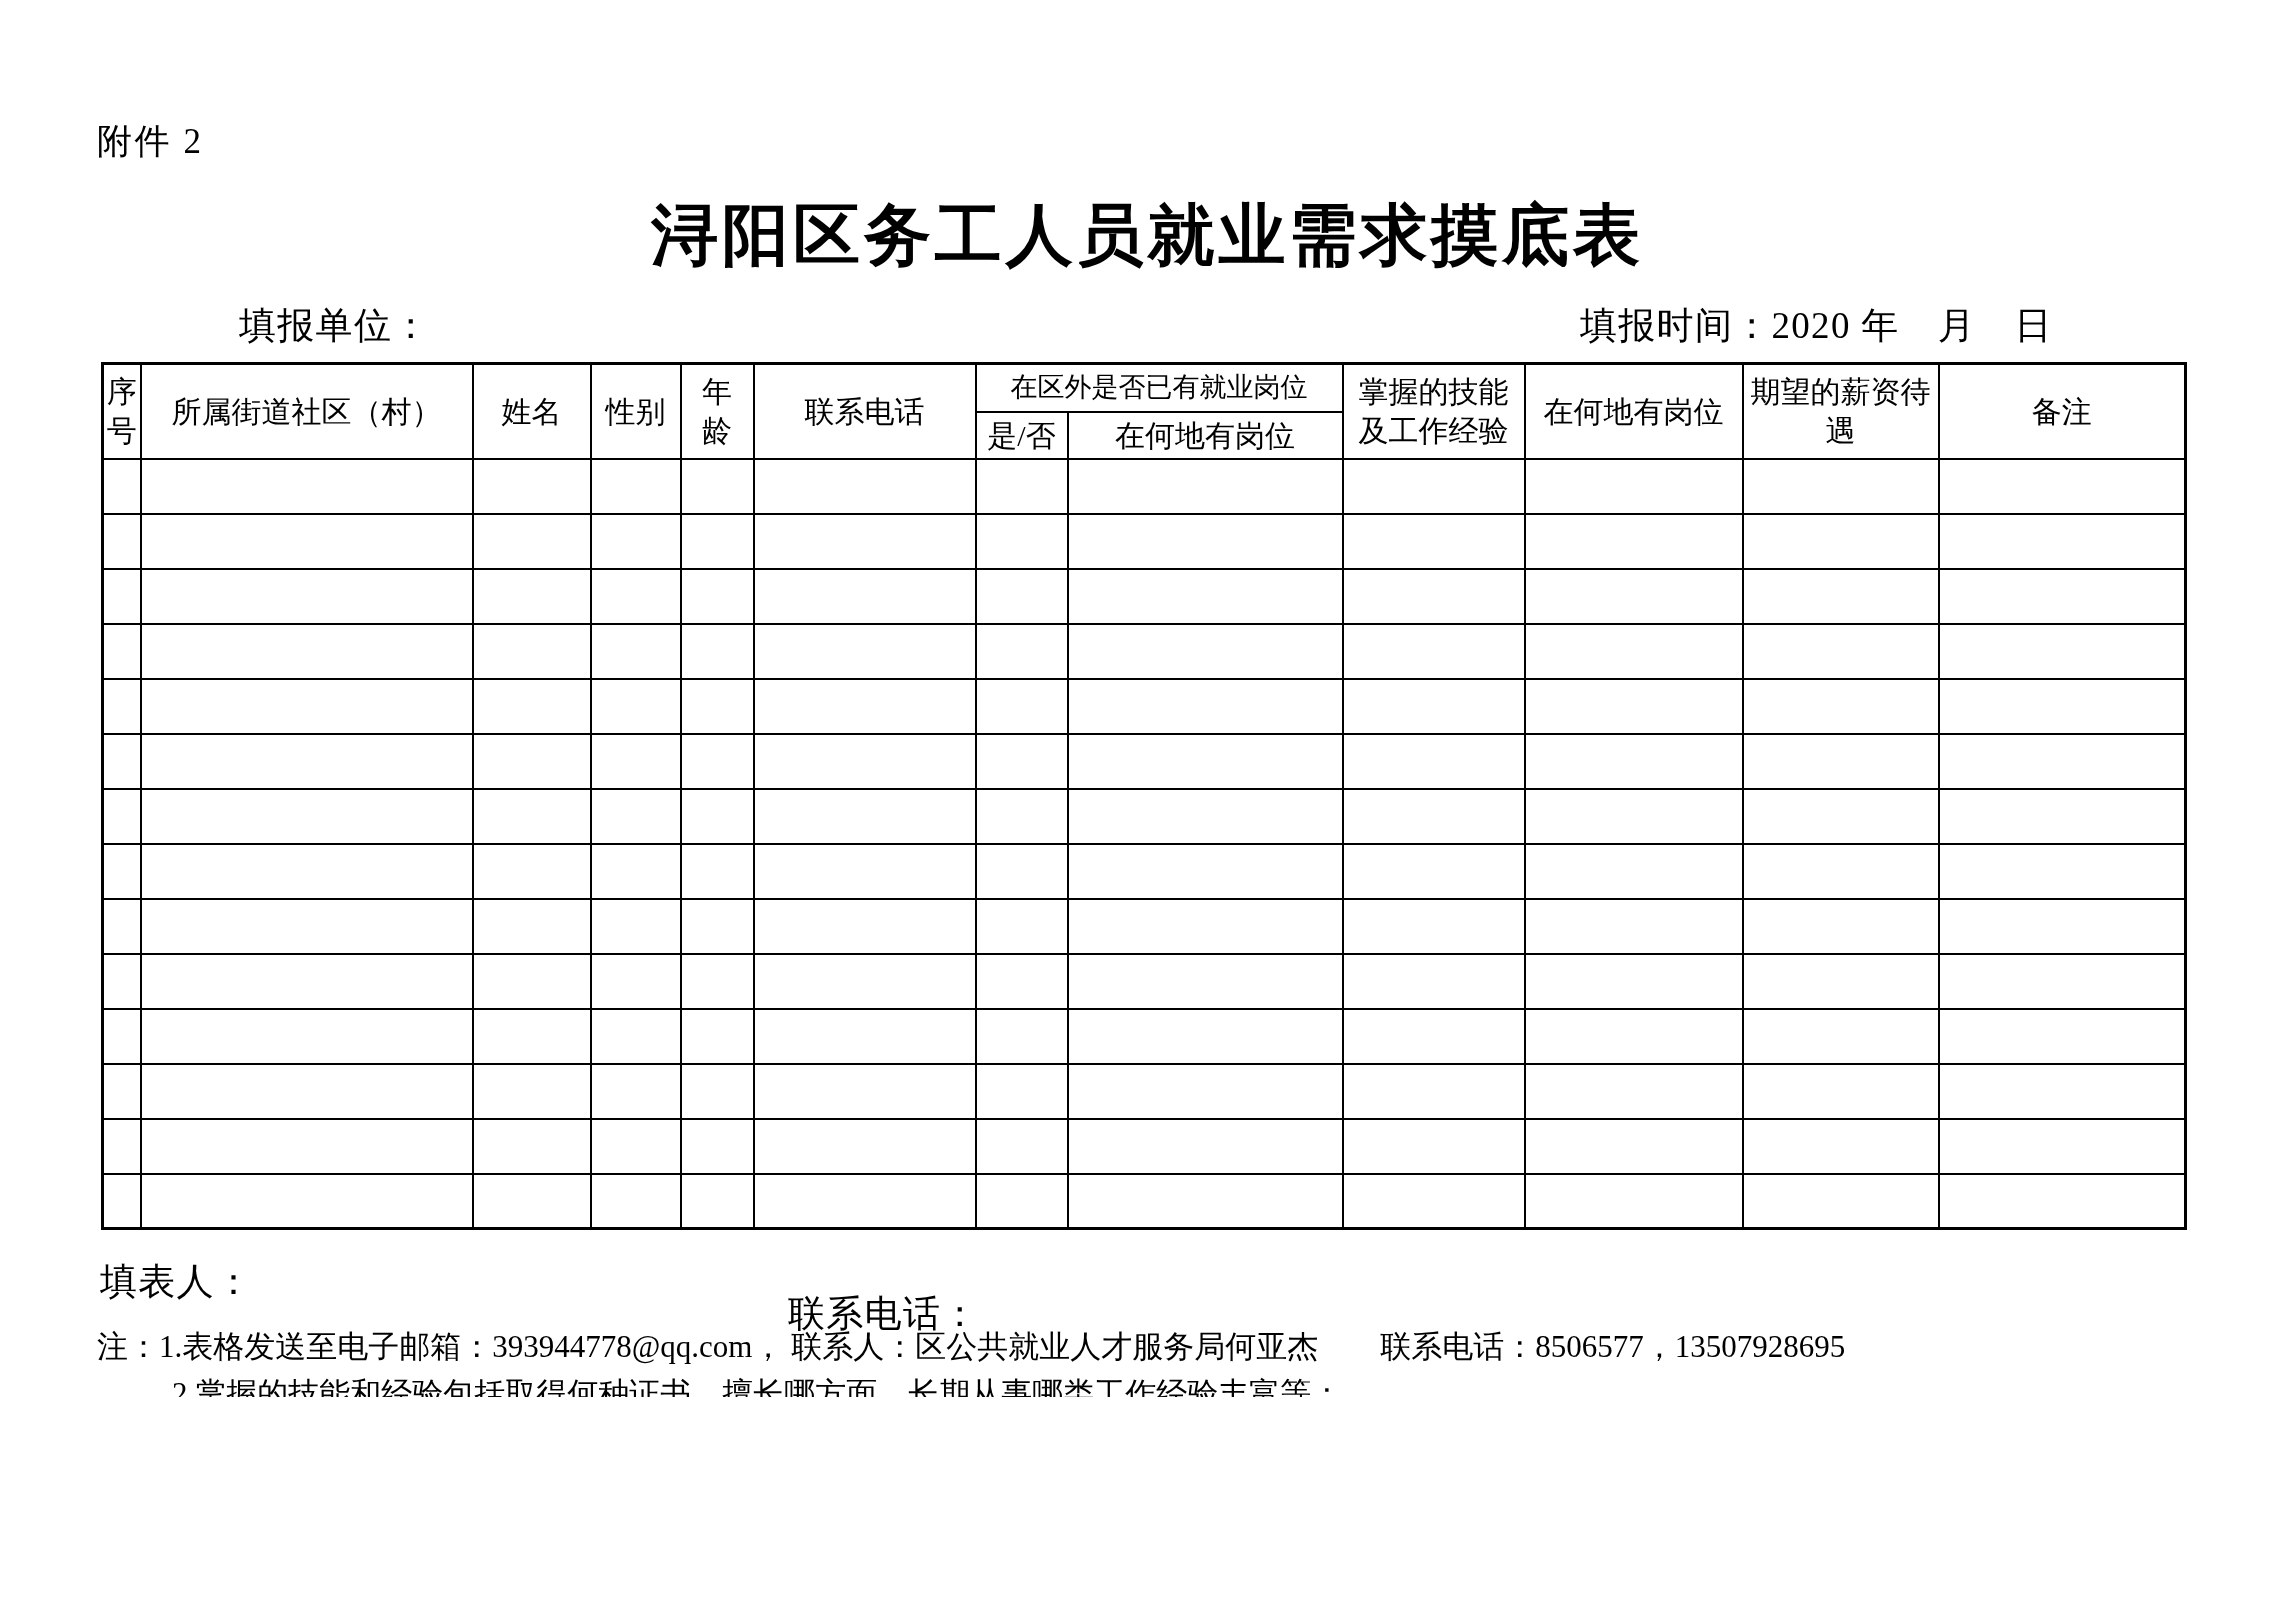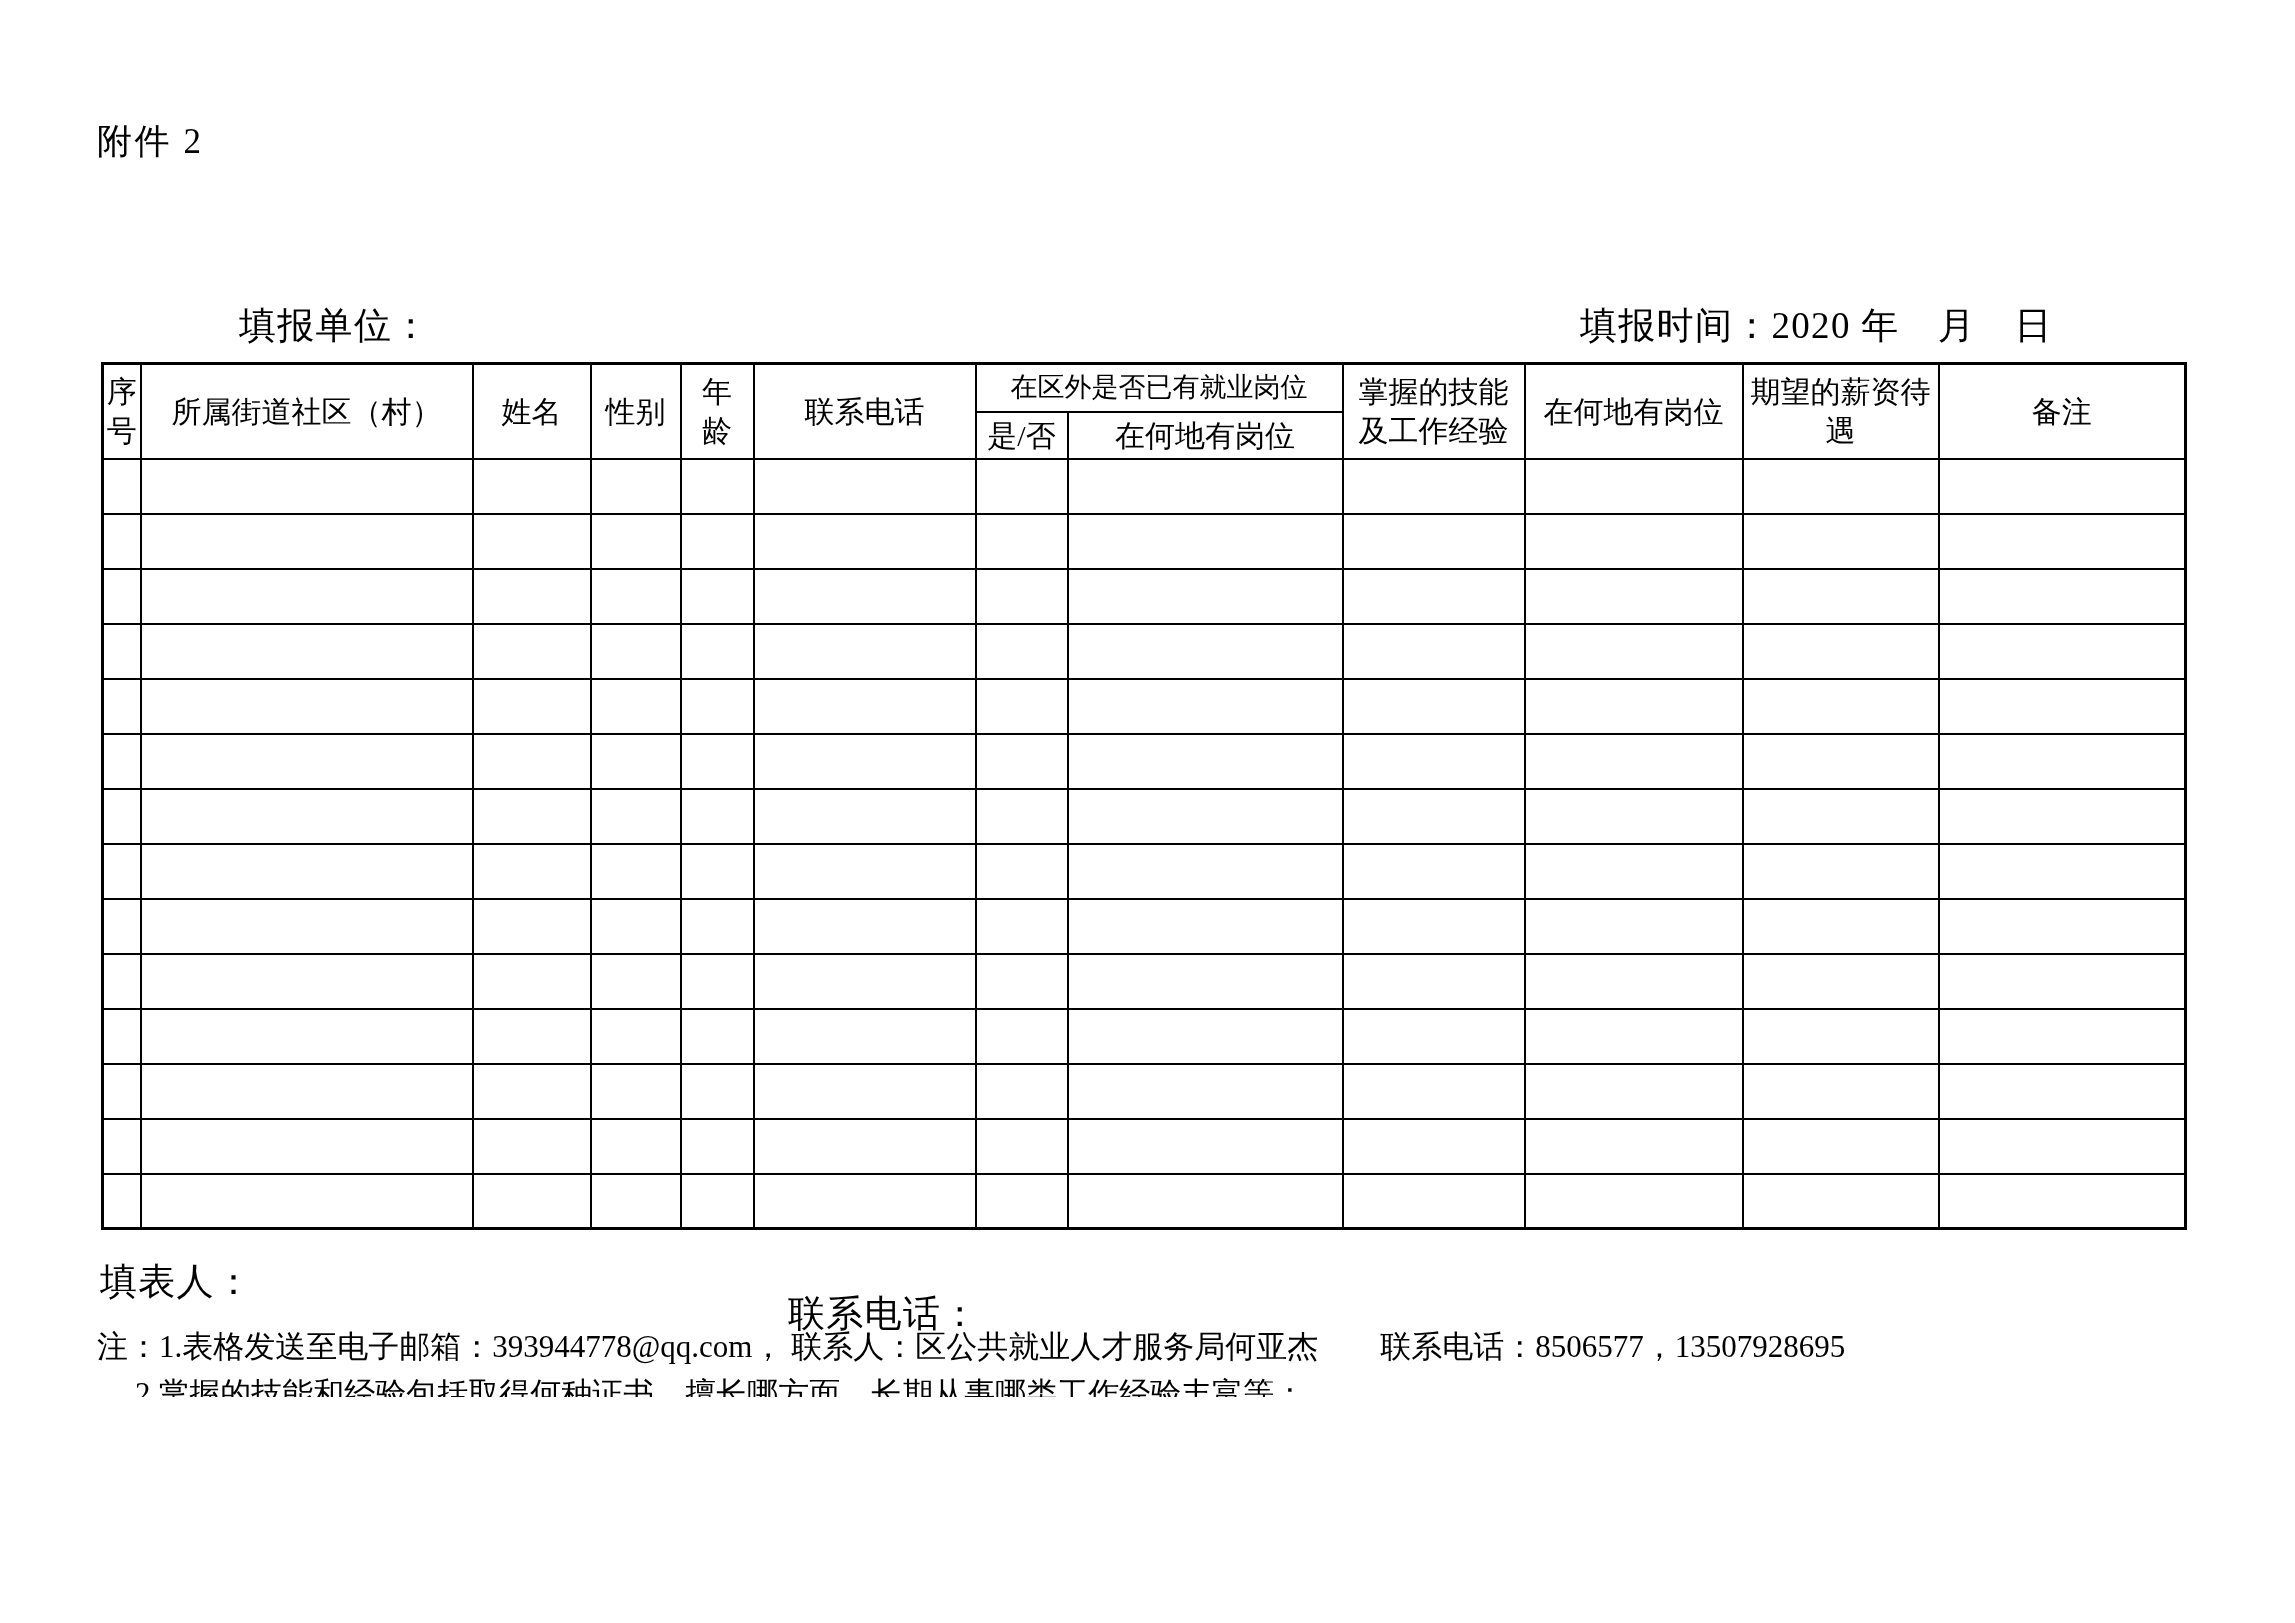--- a/index.html
+++ b/index.html
@@ -68,35 +68,36 @@
   }
   .filler-phone {
     position:absolute; left:788px; top:1257px;
     font-size:37px; letter-spacing:1.3px;margin-top:32px;
   }
   .notes {
     position:absolute; left:97px; top:1323px;
     font-size:31px; line-height:47px;
     width:2028px;
   }
-  .notes .line2 { margin-left:38px; }
+  .notes .line2 { margin-left:75px; }
   .page-number {
     position:absolute; left:0; top:1464px; width:100%;
     text-align:center;
     font-size:30px;
     font-family:"Liberation Sans", sans-serif;
   }
 </style>
 </head>
 <body>
 
 <div class="page">
 
   <div class="attachment">附件 2</div>
 
+  <div class="doc-title">浔阳区务工人员就业需求摸底表</div>
 
   <div class="report-unit">填报单位：</div>
   <div class="report-time">填报时间：2020 年　月　日</div>
 
   <table class="form-table">
     <colgroup>
       <col class="c1">
         <col class="c2">
         <col class="c3">
         <col class="c4">

